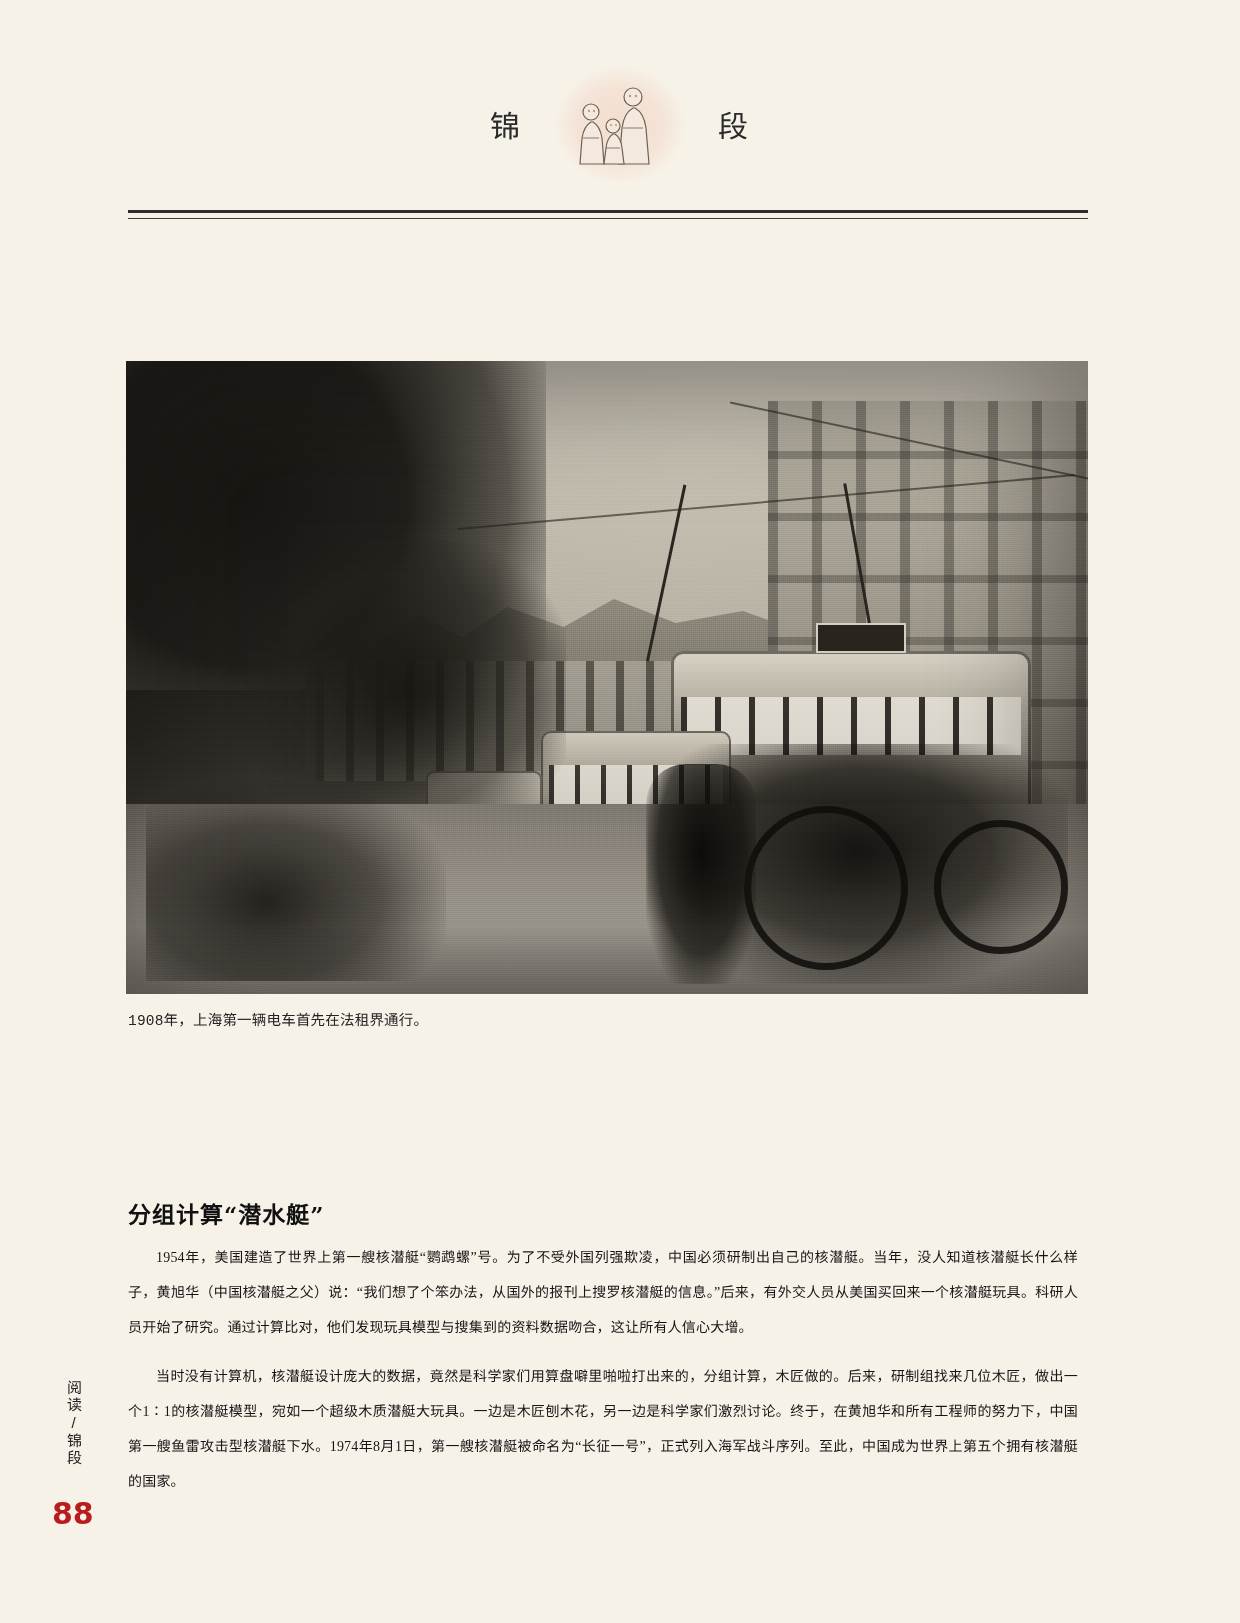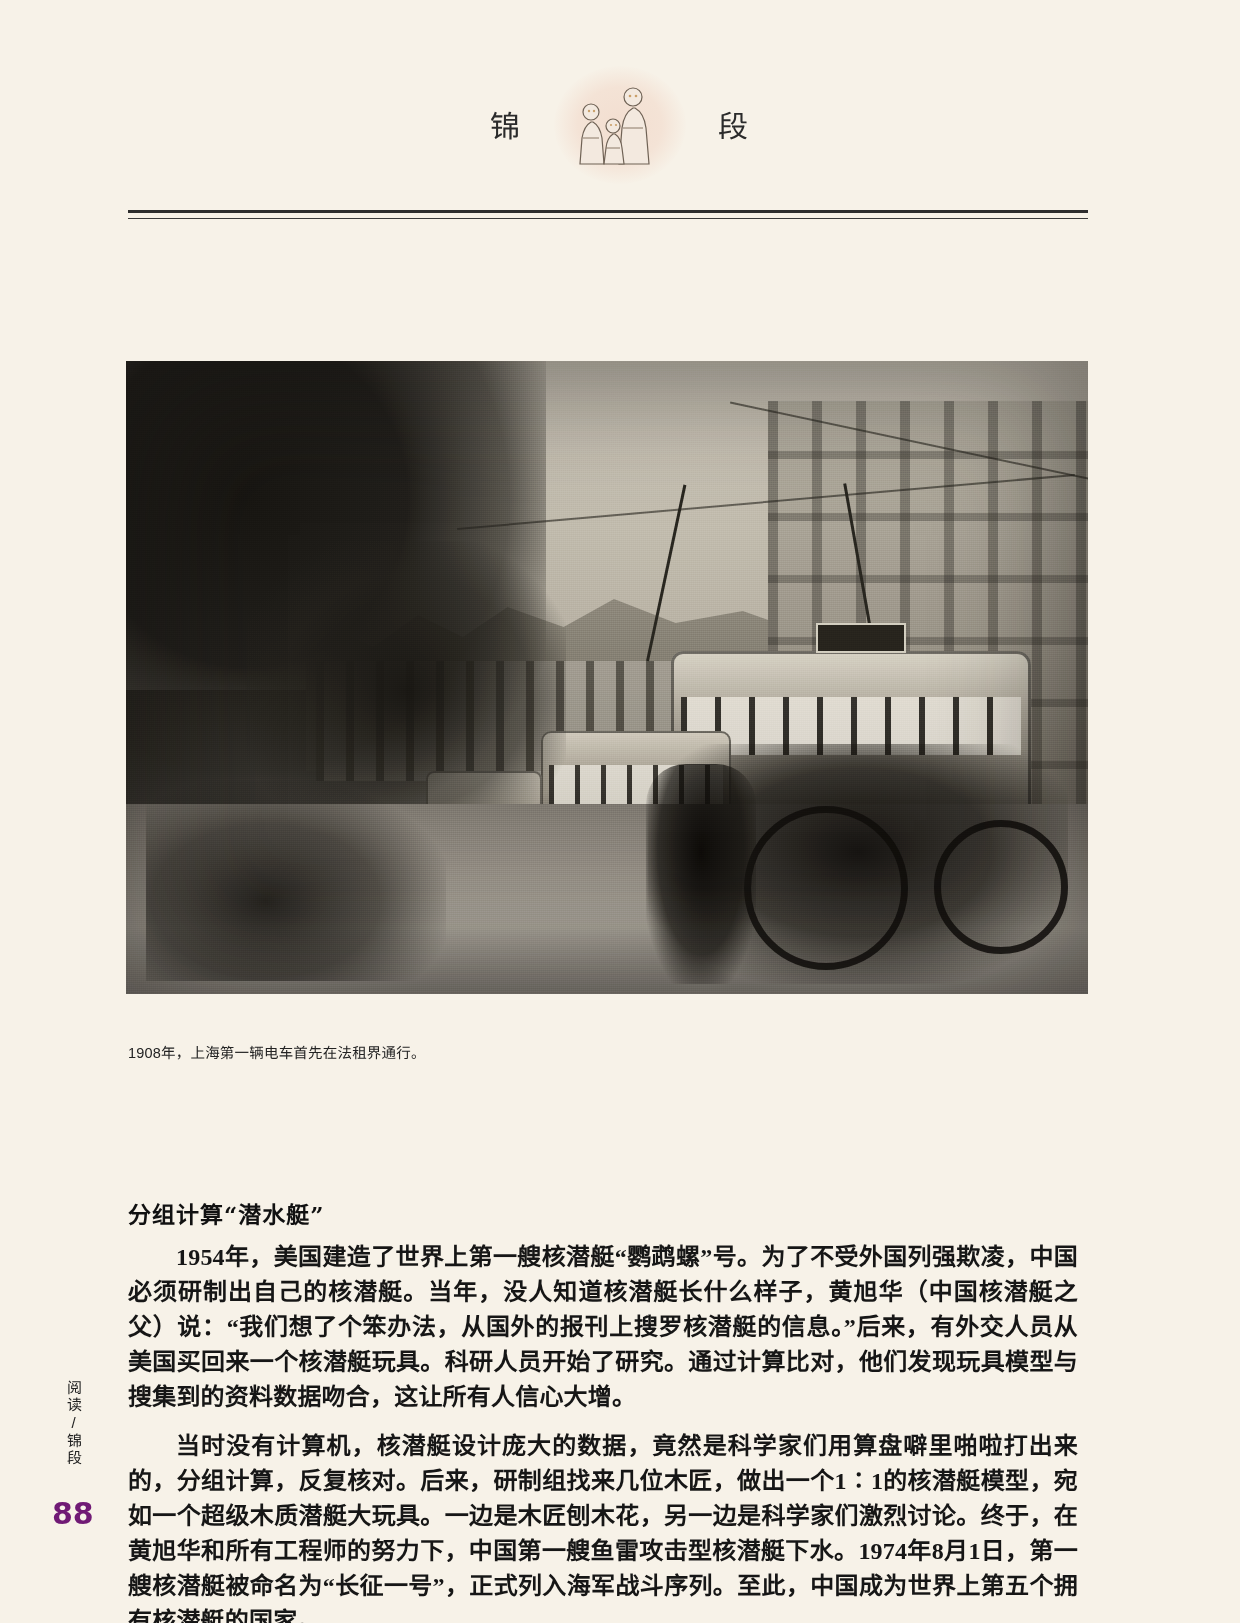--- a/index.html
+++ b/index.html
@@ -230,22 +230,22 @@
   }
   .ph-vig {
     position: absolute; inset: 0;
     box-shadow: inset 0 0 120px 30px rgba(20,18,15,.45);
   }
 
   
   .caption {
     position: absolute;
     left: 128px;
-    top: 1041px;
-    font-family: Liberation Sans, sans-serif;
+    top: 1008px;
+    font-family: Liberation Mono, monospace;
     font-size: 14.5px;
     color: #232323;
     letter-spacing: .2px;
   }
 
   
   .section-title {
     position: absolute;
     left: 128px;
     top: 1196px;
@@ -255,28 +255,27 @@
     color: #111;
     font-family: "DejaVu Serif", "Liberation Serif", serif;
   }
   .body-col {
     position: absolute;
     left: 128px;
     top: 1240px;
     width: 950px;
   }
   .para {
-    font-size: 24px;
+    font-size: 14px;
     line-height: 35px;
     text-align: justify;
     text-indent: 2em;
     margin: 0 0 14px 0;
     color: #161616;
     letter-spacing: .2px;
-    font-weight: bold;
   }
 
   
   .folio-side {
     position: absolute;
     left: 58px;
     top: 1380px;
     width: 26px;
     font-family: "Liberation Sans", sans-serif;
     font-size: 15px;
@@ -286,21 +285,21 @@
     writing-mode: vertical-rl;
     text-orientation: upright;
   }
   .folio-num {
     position: absolute;
     left: 52px;
     top: 1496px;
     font-family: "DejaVu Sans", sans-serif;
     font-weight: bold;
     font-size: 30px;
-    color: #701a75;
+    color: #b91c1c;
   }
 </style>
 </head>
 <body>
 
 <div class="header-block">
   <div class="header-inner">
     <div class="header-glow"></div>
     <svg class="header-figure" viewBox="0 0 110 100">
       <g fill="#f3e9df" stroke="#6f6255" stroke-width="1.2">
@@ -359,17 +358,17 @@
     <div class="ph-vig"></div>
   </div>
 </div>
 
 <div class="caption">1908年，上海第一辆电车首先在法租界通行。</div>
 
 <div class="section-title">分组计算“潜水艇”</div>
 
 <div class="body-col">
   <p class="para">1954年，美国建造了世界上第一艘核潜艇“鹦鹉螺”号。为了不受外国列强欺凌，中国必须研制出自己的核潜艇。当年，没人知道核潜艇长什么样子，黄旭华（中国核潜艇之父）说：“我们想了个笨办法，从国外的报刊上搜罗核潜艇的信息。”后来，有外交人员从美国买回来一个核潜艇玩具。科研人员开始了研究。通过计算比对，他们发现玩具模型与搜集到的资料数据吻合，这让所有人信心大增。</p>
-  <p class="para">当时没有计算机，核潜艇设计庞大的数据，竟然是科学家们用算盘噼里啪啦打出来的，分组计算，反复核对。后来，研制组找来几位木匠，做出一个1∶1的核潜艇模型，宛如一个超级木质潜艇大玩具。一边是木匠刨木花，另一边是科学家们激烈讨论。终于，在黄旭华和所有工程师的努力下，中国第一艘鱼雷攻击型核潜艇下水。1974年8月1日，第一艘核潜艇被命名为“长征一号”，正式列入海军战斗序列。至此，中国成为世界上第五个拥有核潜艇的国家。</p>
+  <p class="para">当时没有计算机，核潜艇设计庞大的数据，竟然是科学家们用算盘噼里啪啦打出来的，分组计算，木匠做的。后来，研制组找来几位木匠，做出一个1∶1的核潜艇模型，宛如一个超级木质潜艇大玩具。一边是木匠刨木花，另一边是科学家们激烈讨论。终于，在黄旭华和所有工程师的努力下，中国第一艘鱼雷攻击型核潜艇下水。1974年8月1日，第一艘核潜艇被命名为“长征一号”，正式列入海军战斗序列。至此，中国成为世界上第五个拥有核潜艇的国家。</p>
 </div>
 
 <div class="folio-side">阅读/锦段</div>
 <div class="folio-num">88</div>
 
 </body></html>

